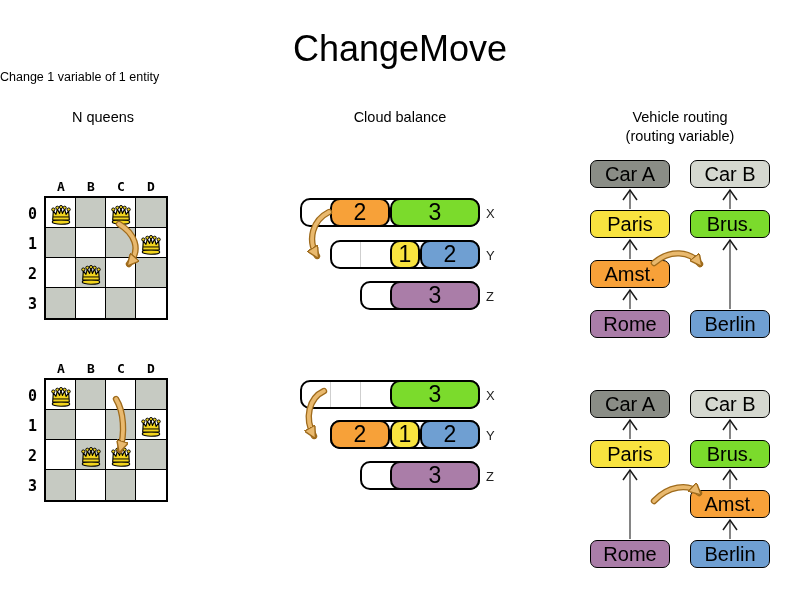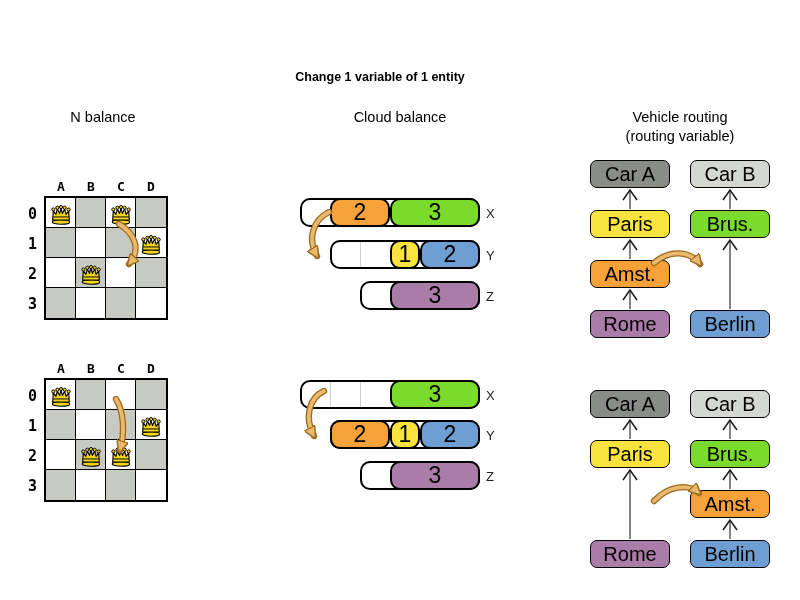--- a/index.html
+++ b/index.html
@@ -1,30 +1,31 @@
 <!DOCTYPE html>
 <html><head>
 <meta charset="utf-8">
 <style>
   html,body{margin:0;padding:0;background:#fff;}
   #root{position:relative;width:800px;height:600px;background:#ffffff;
         font-family:"Liberation Sans",sans-serif;overflow:hidden;color:#000;}
   .abs{position:absolute;}
   .title{position:absolute;left:0;top:31px;width:800px;text-align:center;
          font-size:36px;line-height:1;color:#000;}
-  .subtitle{position:absolute;left:0;top:70px;width:760px;text-align:center;
-            font-size:12.5px;color:#000;font-weight:bold;}
+  .subtitle{position:absolute;left:0;top:70px;width:760px;text-align:left;
+            font-size:12.5px;color:#000;}
   .heading{position:absolute;text-align:center;font-size:14.5px;color:#000;}
 </style>
 </head>
 <body>
 
 <div id="root">
+  <div class="title">ChangeMove</div>
   <div class="subtitle">Change 1 variable of 1 entity</div>
-  <div class="heading" style="left:23px;top:109px;width:160px;">N balance</div>
+  <div class="heading" style="left:23px;top:109px;width:160px;">N queens</div>
   <div class="heading" style="left:600px;top:109px;width:160px;">Vehicle routing</div>
   <div class="heading" style="left:320px;top:109px;width:160px;">Cloud balance</div>
   <div class="heading" style="left:600px;top:128px;width:160px;">(routing variable)</div>
 <div class="abs" style="left: 46px; top: 179px; width: 30px; text-align: center; font: bold 13px &quot;DejaVu Sans Mono&quot;, monospace;">A</div>
     <div class="abs" style="left: 76px; top: 179px; width: 30px; text-align: center; font: bold 13px &quot;DejaVu Sans Mono&quot;, monospace;">B</div>
     <div class="abs" style="left: 106px; top: 179px; width: 30px; text-align: center; font: bold 13px &quot;DejaVu Sans Mono&quot;, monospace;">C</div>
     <div class="abs" style="left: 136px; top: 179px; width: 30px; text-align: center; font: bold 13px &quot;DejaVu Sans Mono&quot;, monospace;">D</div>
     <div class="abs" style="left: 24px; top: 205px; width: 17px; text-align: center; font: bold 15px &quot;DejaVu Sans Mono&quot;, monospace;">0</div>
     <div class="abs" style="left: 24px; top: 235px; width: 17px; text-align: center; font: bold 15px &quot;DejaVu Sans Mono&quot;, monospace;">1</div>
     <div class="abs" style="left: 24px; top: 265px; width: 17px; text-align: center; font: bold 15px &quot;DejaVu Sans Mono&quot;, monospace;">2</div>

